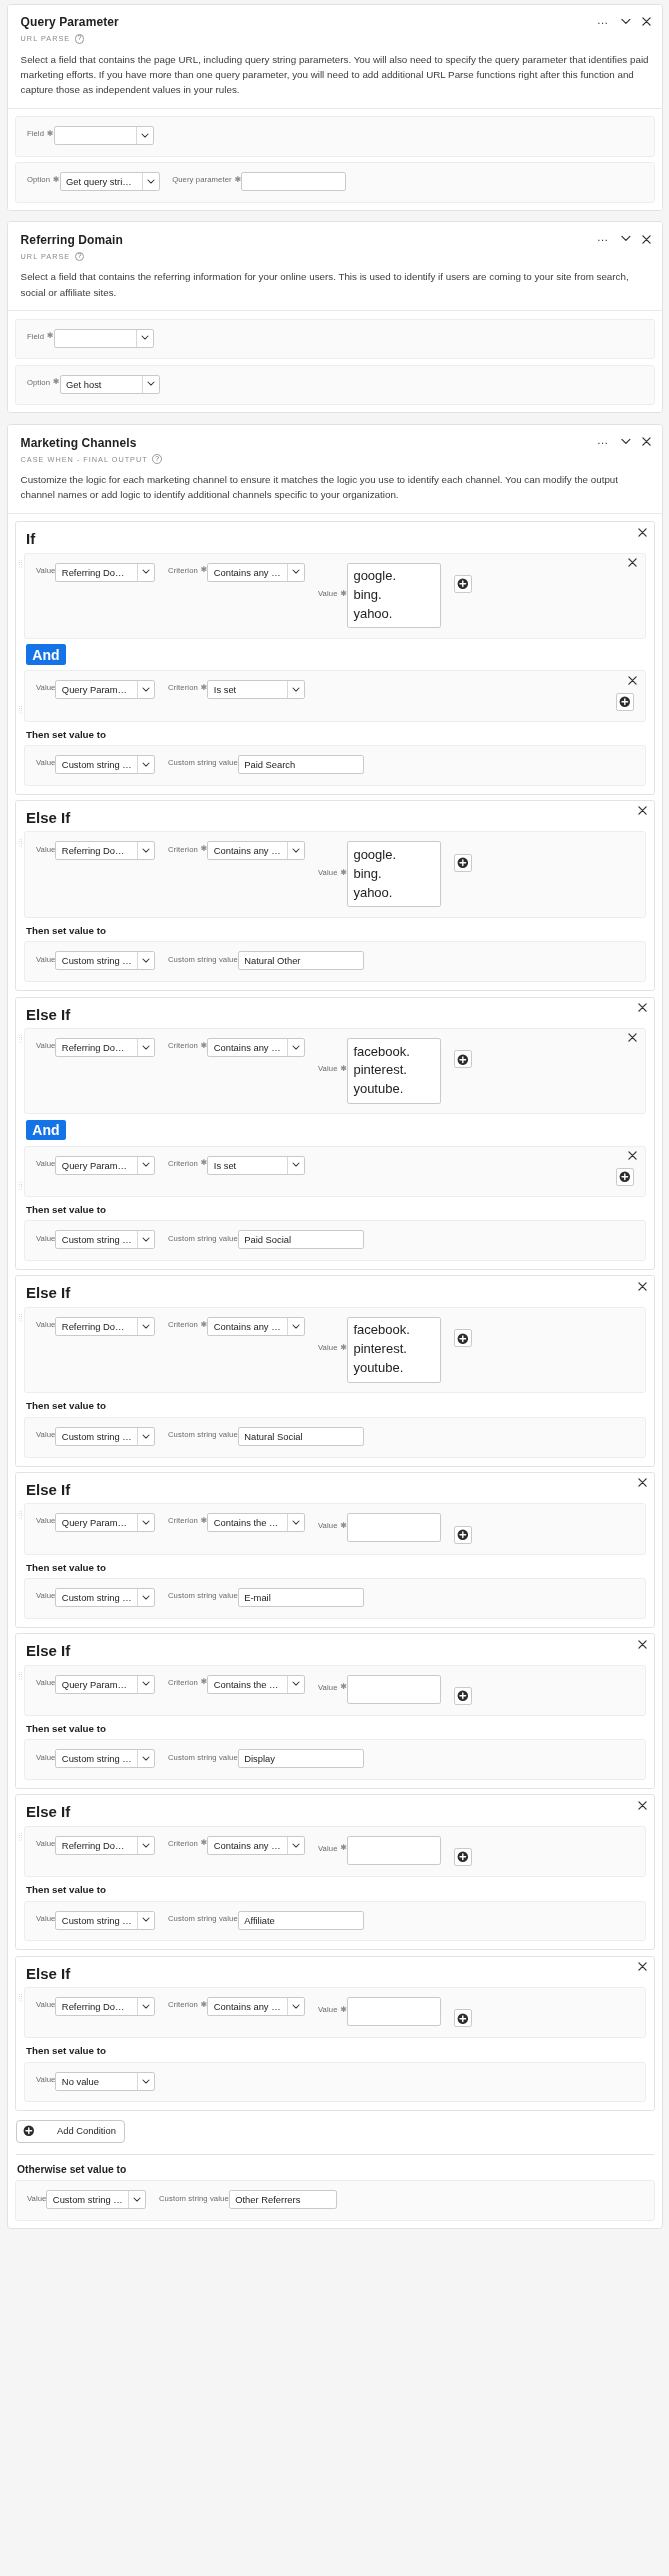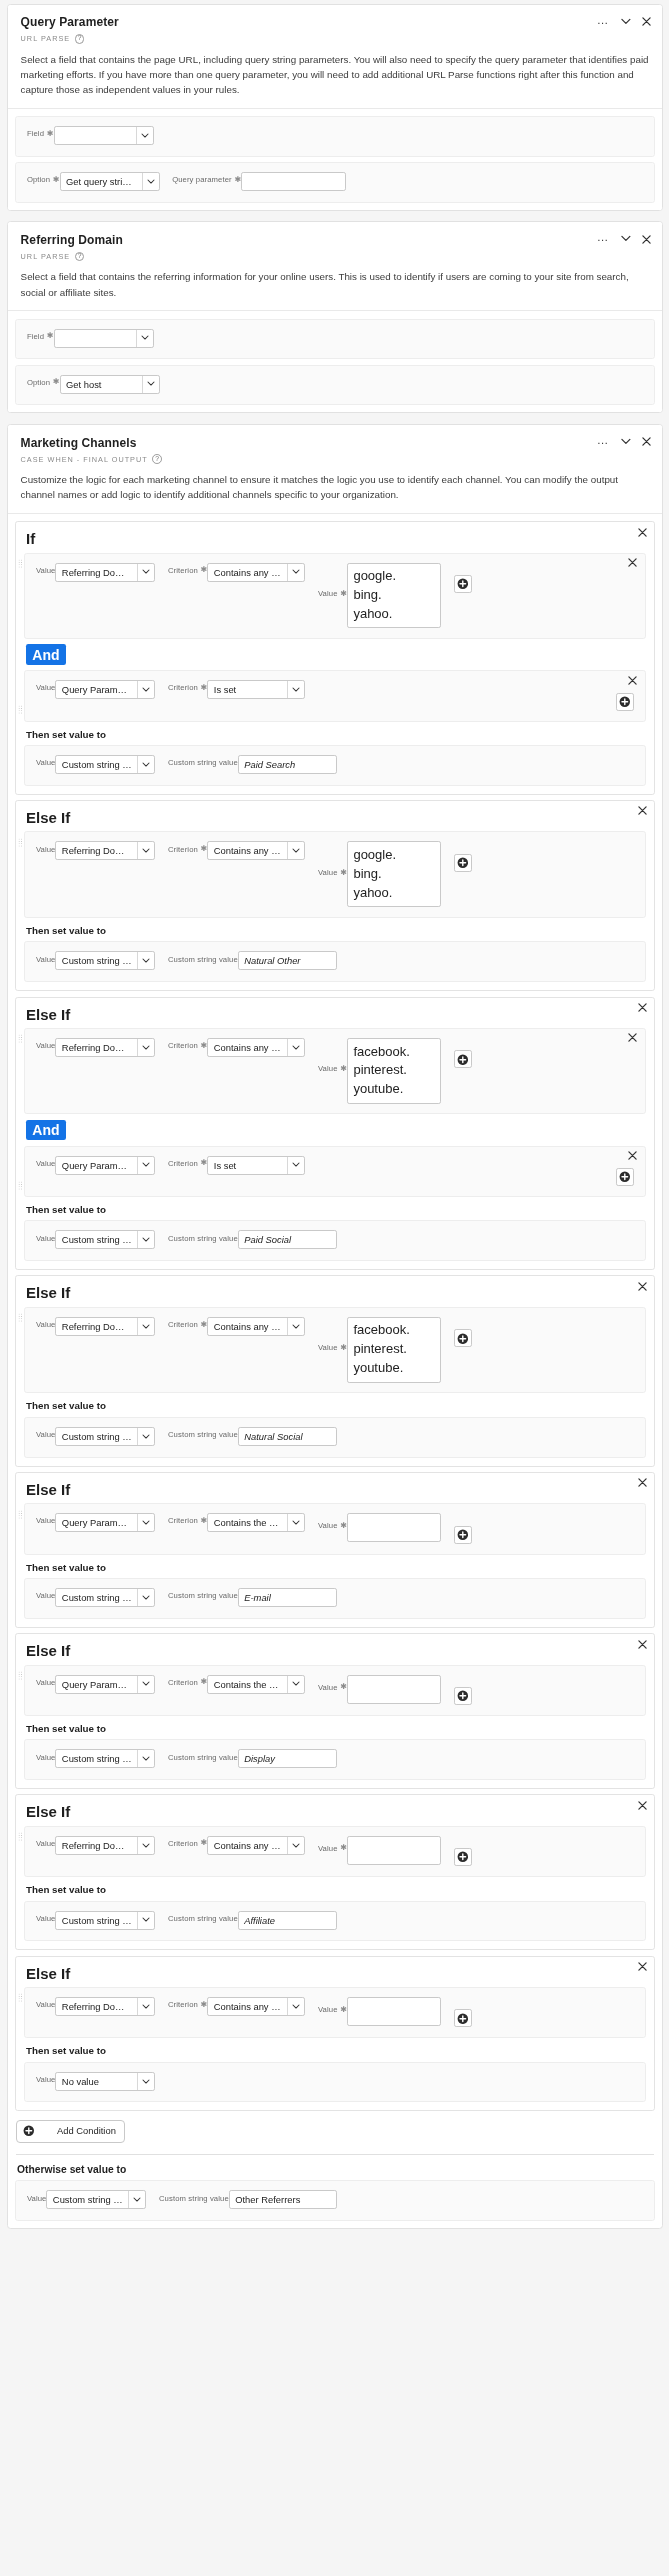--- a/index.html
+++ b/index.html
@@ -152,21 +152,21 @@
     border-radius:2.2px;
     background:#fff;
     font-size:9.4px;
     color:#222;
     padding:0 5.4px;
     display:flex;
     align-items:center;
     cursor:text;
   }
   .tin-w-qp  { width:105px; }
-  .tin-w-csv { width:99px;font-style:italic; }
+  .tin-w-csv { width:126px; }
 
   
   .tarea {
     width:94px;
     min-height:34px;
     border:0.9px solid #c9c9c9;
     border-radius:2.2px;
     background:#fff;
     font-size:13px;
     color:#222;

